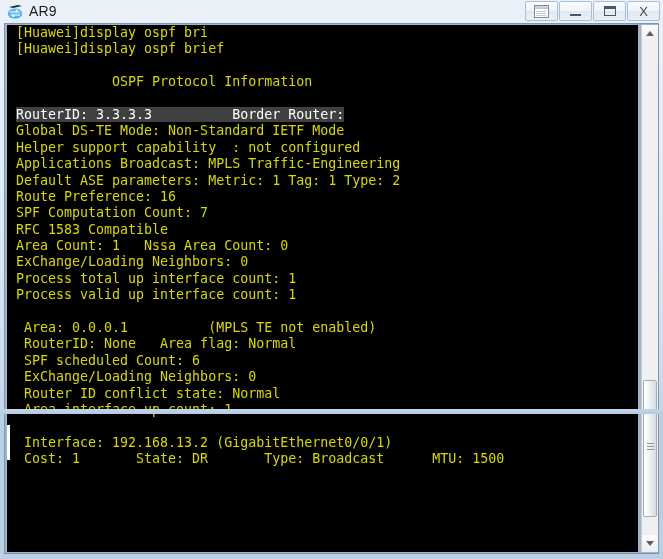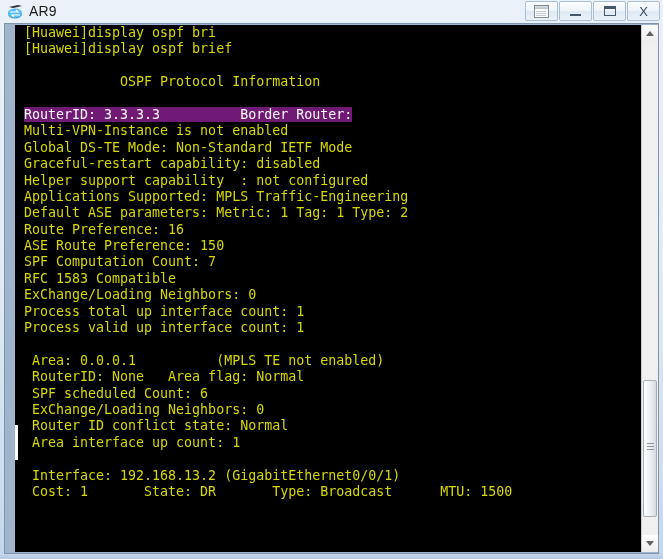--- a/index.html
+++ b/index.html
@@ -12,21 +12,21 @@
     height: 559px;
     overflow: hidden;
     font-family: "DejaVu Sans Mono", monospace;
   }
 
   
   #window {
     position: absolute;
     left: 0; top: 0;
     width: 663px;
-    height: 559px;
+    height: 414px;
     background: linear-gradient(to bottom, #eaf1f8 0%, #e2ecf6 45%, #cfdff0 82%, #c3d6ea 100%);
     box-sizing: border-box;
   }
 
   
   #titlebar {
     position: absolute;
     left: 0; top: 0;
     width: 663px;
     height: 23px;
@@ -117,21 +117,21 @@
     left: 4px;
     top: 23px;
     width: 655px;
     height: 531px;
     background: #9fb5cb;
     box-sizing: border-box;
     border: 1px solid #7e96ad;
   }
   #terminal {
     position: absolute;
-    left: 10px;
+    left: 2px;
     top: 1px;
     width: 631px;
     height: 527px;
     background: #000000;
     overflow: hidden;
   }
   #term-lines {
     position: absolute;
     left: 0px;
     top: 0px;
@@ -144,21 +144,21 @@
     font-size: 13.3px;
     color: #d8d800;
     white-space: pre;
     padding-left: 9px;
     letter-spacing: 0px;
   }
   .tline.sel {
     color: #ffffff;
   }
   .tline.sel .selspan {
-    background: #701a75;
+    background: #404040;
     color: #ffffff;
   }
 
   
   #focus-tick {
     position: absolute;
     left: 0px;
     top: 400px;
     width: 3px;
     height: 35px;
@@ -278,30 +278,28 @@
   <div id="terminal-outer">
 
     <div id="terminal">
       <div id="term-lines">
           <div class="tline">[Huawei]display ospf bri</div>
           <div class="tline">[Huawei]display ospf brief</div>
           <div class="tline"></div>
           <div class="tline">            OSPF Protocol Information</div>
           <div class="tline"></div>
           <div class="tline sel"><span class="selspan">RouterID: 3.3.3.3          Border Router:</span></div>
-          <div class="tline">Multi-VPN-Instance is not enabled</div>
           <div class="tline">Global DS-TE Mode: Non-Standard IETF Mode</div>
-          <div class="tline">Graceful-restart capability: disabled</div>
           <div class="tline">Helper support capability  : not configured</div>
-          <div class="tline">Applications Supported: MPLS Traffic-Engineering</div>
+          <div class="tline">Applications Broadcast: MPLS Traffic-Engineering</div>
           <div class="tline">Default ASE parameters: Metric: 1 Tag: 1 Type: 2</div>
           <div class="tline">Route Preference: 16</div>
-          <div class="tline">ASE Route Preference: 150</div>
           <div class="tline">SPF Computation Count: 7</div>
           <div class="tline">RFC 1583 Compatible</div>
+          <div class="tline">Area Count: 1   Nssa Area Count: 0</div>
           <div class="tline">ExChange/Loading Neighbors: 0</div>
           <div class="tline">Process total up interface count: 1</div>
           <div class="tline">Process valid up interface count: 1</div>
           <div class="tline"></div>
           <div class="tline"> Area: 0.0.0.1          (MPLS TE not enabled)</div>
           <div class="tline"> RouterID: None   Area flag: Normal</div>
           <div class="tline"> SPF scheduled Count: 6</div>
           <div class="tline"> ExChange/Loading Neighbors: 0</div>
           <div class="tline"> Router ID conflict state: Normal</div>
           <div class="tline"> Area interface up count: 1</div>

